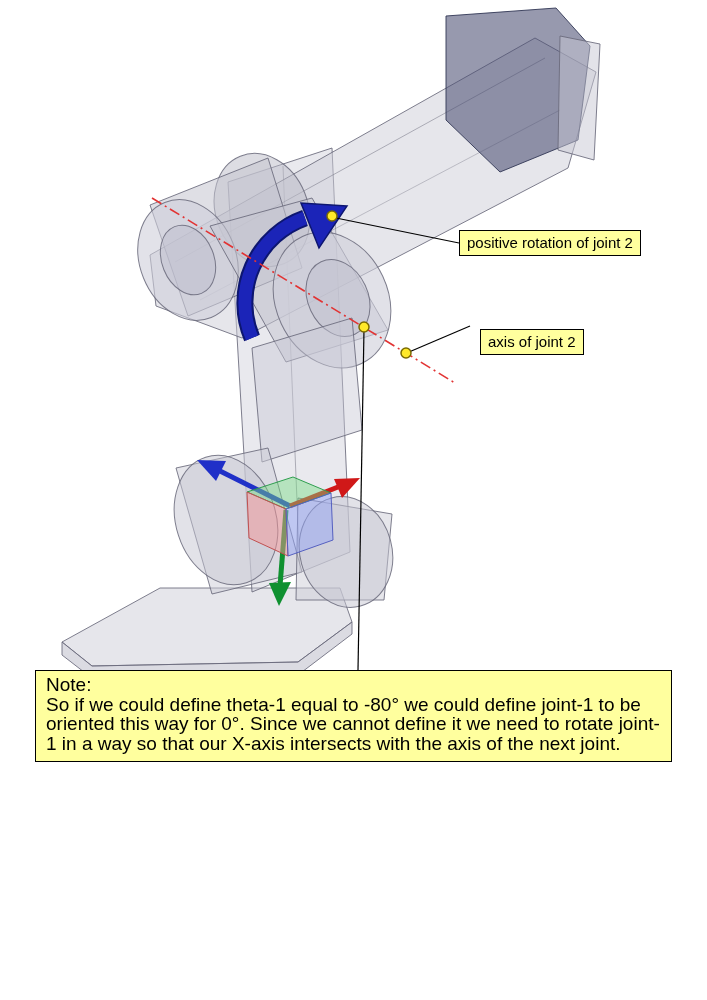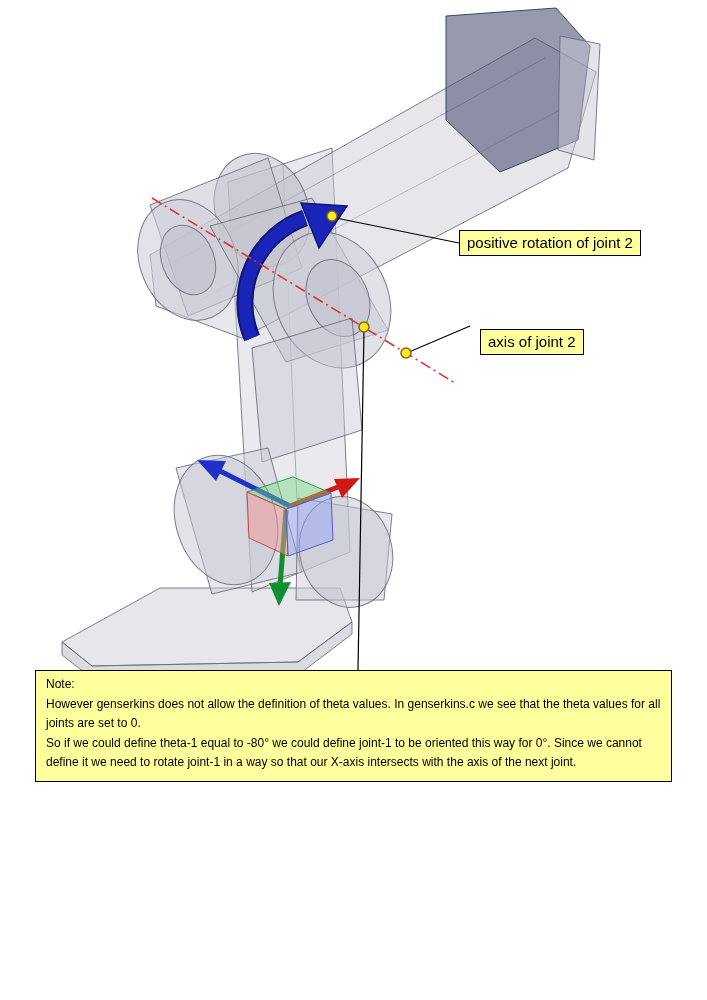--- a/index.html
+++ b/index.html
@@ -4,21 +4,21 @@
 <style>
   html,body{margin:0;padding:0;background:#fff;}
   .stage{position:relative;width:707px;height:1000px;background:#ffffff;
          font-family:"Liberation Sans",sans-serif;overflow:hidden;color:#000;}
   .stage svg{position:absolute;left:0;top:0;}
   .callout{position:absolute;background:#ffff9e;border:1px solid #000;
            font-size:15px;line-height:20px;padding:2px 7px;white-space:nowrap;}
   #callout-rotation{left:459px;top:230px;}
   #callout-axis{left:480px;top:307px;margin-top:22px;}
   .note{position:absolute;left:35px;top:670px;width:615px;background:#ffff9e;
-        border:1px solid #000;padding:4px 10px 8px 10px;font-size:12px;
+        border:1px solid #000;padding:4px 10px 8px 10px;font-size:19px;
         line-height:19.6px;}
   .note p{margin:0;}
 </style>
 </head>
 <body>
 
 <div class="stage">
 
   <svg width="707" height="1000" viewBox="0 0 707 1000">
 
@@ -86,17 +86,16 @@
       <circle cx="406" cy="353" r="5"></circle>
     </g>
   </svg>
 
   <div class="callout" id="callout-rotation">positive rotation of joint 2</div>
 
   <div class="callout" id="callout-axis">axis of joint 2</div>
 
   <div class="note">
     <p>Note:</p>
-    <p>However genserkins does not allow the definition of theta values. In genserkins.c we see that the theta values for all joints are set to 0.</p>
     <p>So if we could define theta-1 equal to -80° we could define joint-1  to be oriented this way for 0°.  Since we cannot define it we need to rotate joint-1 in a way so that our X-axis intersects with the axis of the next joint.</p>
   </div>
 
 </div>
 
 </body></html>

